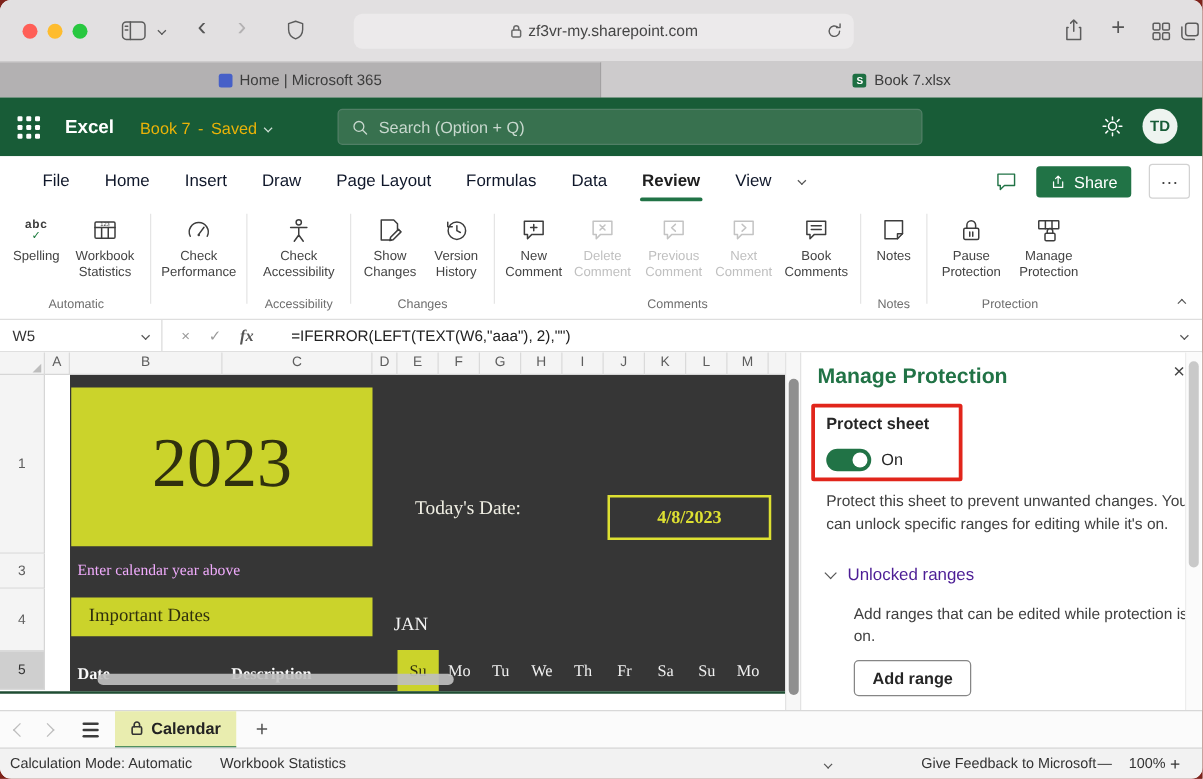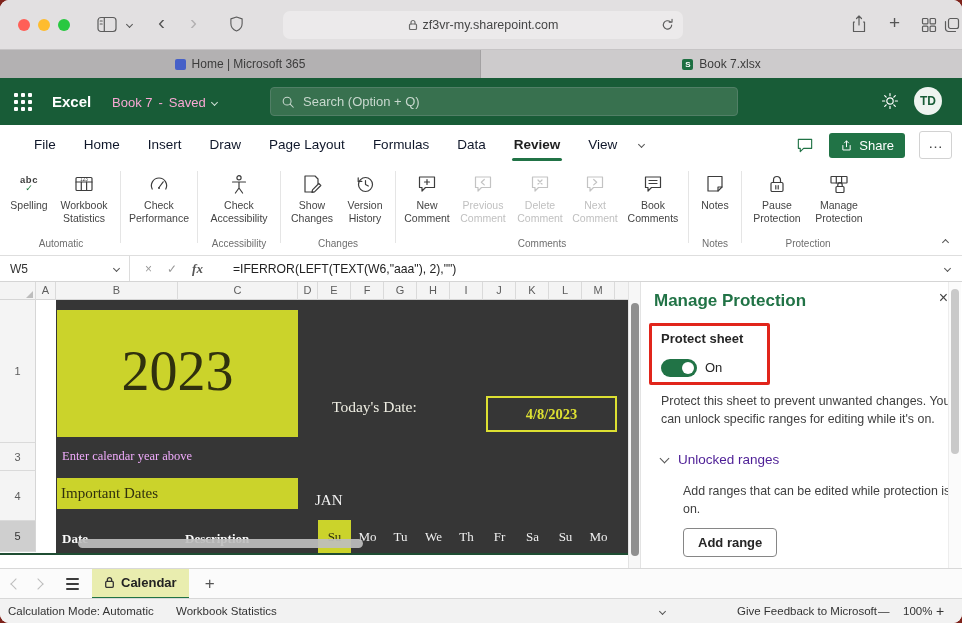--- a/index.html
+++ b/index.html
@@ -34,21 +34,21 @@
 .btab.t2{background:#cdcbcc}
 .fav{width:11px;height:11px;border-radius:2px;display:inline-flex;align-items:center;justify-content:center}
 .fav.m365{background:#4660c8}
 .fav.xl{background:#1d6f42;color:#fff;font-size:8px;font-weight:bold}
 .fav.xl::after{content:"S"}
 
 .xlhead{position:absolute;left:0;top:78px;width:962px;height:47px;background:#185c37;color:#fff}
 .waffle{position:absolute;left:14px;top:15px;display:grid;grid-template-columns:repeat(3,4px);gap:3px}
 .waffle span{width:4px;height:4px;background:#fff;border-radius:1px}
 .xlname{position:absolute;left:52px;top:15px;font-size:15px;font-weight:bold}
-.doc{position:absolute;left:112px;top:17px;display:flex;align-items:center;gap:6px;font-size:13px;color:#f9a8d4}
+.doc{position:absolute;left:112px;top:17px;display:flex;align-items:center;gap:6px;font-size:13px;color:#eab308}
 .xlsearch{position:absolute;left:270px;top:9px;width:468px;height:29px;background:#38714f;border:1px solid #517f66;border-radius:4px;display:flex;align-items:center;padding:0 10px;gap:8px;color:#c8d8ce}
 .xlsearch input{flex:1;background:transparent;border:none;outline:none;color:#dfeae3;font-size:13px;font-family:"Liberation Sans",sans-serif}
 .xlsearch input::placeholder{color:#c8d8ce}
 .gear{position:absolute;left:881px;top:14px;color:#fff}
 .avatar{position:absolute;left:914px;top:9px;width:28px;height:28px;border-radius:50%;background:#eef4f0;color:#185c37;font-size:12px;font-weight:bold;display:flex;align-items:center;justify-content:center}
 
 .rtabs{position:absolute;left:0;top:125px;width:962px;height:38px;background:#fff;display:flex;align-items:center;padding-left:20px}
 .rtab{position:relative;font-size:13.5px;color:#0f172a;padding:10px 14px;cursor:default}
 .rtab.active{color:#1f1f1f;font-weight:bold}
 .rtab.active::after{content:"";position:absolute;left:12px;right:12px;bottom:1px;height:3px;background:#217346;border-radius:2px}
@@ -91,21 +91,21 @@
 .corner::after{content:"";position:absolute;right:2px;bottom:2px;border-left:7px solid transparent;border-bottom:7px solid #bdbdbd}
 .rowheads{position:absolute;left:0;top:18px;width:36px}
 .rh{border-bottom:1px solid #dadada;border-right:1px solid #d6d6d6;background:#f4f4f4;font-size:11px;color:#5d5d5d;text-align:center;display:flex;align-items:center;justify-content:center}
 .rh.sel{background:#cfcfcf;color:#333}
 .gridc{position:absolute;left:36px;top:18px;width:592px;height:253px;background:#fff}
 .dark{position:absolute;left:20px;top:0;width:572px;height:253px;background:#363636;font-family:"Liberation Serif",serif}
 .yearbox{position:absolute;left:1px;top:10px;width:241px;height:127px;background:#cbd32b;color:#30300e;font-size:56px;text-align:center;line-height:122px}
 .todaylbl{position:absolute;left:276px;top:98px;font-size:15.5px;color:#efeee3}
 .datebox{position:absolute;left:430px;top:96px;width:131px;height:36px;border:2px solid #dde032;color:#dde032;font-size:14.5px;font-weight:bold;text-align:center;line-height:32px}
 .hintt{position:absolute;left:6px;top:149px;font-size:12.5px;color:#f0abfc}
-.impbox{position:absolute;left:1px;top:178px;width:241px;height:31px;background:#cbd32b;color:#30300e;font-size:15px;line-height:31px;padding-left:4px}
+.impbox{position:absolute;left:1px;top:178px;width:241px;height:31px;background:#cbd32b;color:#30300e;font-size:15px;line-height:31px;padding-left:14px}
 .month{position:absolute;left:259px;top:192px;font-size:15px;color:#f2f2f2}
 .dayrow{position:absolute;left:262px;top:220px;height:33px;display:flex}
 .dcell{width:33px;height:33px;font-size:13px;color:#f0f0f0;text-align:center;line-height:33px}
 .dcell.on{background:#cbd32b;color:#30300e}
 .dhdr{position:absolute;top:224px;height:29px;line-height:29px;font-size:13px;font-weight:bold;color:#fafafa}
 .hthumb{position:absolute;left:22px;top:239px;width:285px;height:9px;background:rgba(190,190,190,.92);border-radius:5px}
 .freeze{position:absolute;left:0;top:271px;width:628px;height:2px;background:#1f4d33}
 .vscroll{position:absolute;left:628px;top:0;width:12px;height:286px;background:#f7f7f7;border-left:1px solid #e3e3e3}
 .vthumb{position:absolute;left:2px;top:21px;width:8px;height:253px;background:#8f8f8f;border-radius:4px}
 
@@ -365,37 +365,37 @@
       <div class="rbtns">
         <div class="rbtn" style="width:54px">
           <div class="ricon">
             <svg width="22" height="22" viewBox="0 0 22 22">
                   <path d="M3.5 4 h15 v10.5 h-9 L6 18 v-3.5 h-2.5 z"></path>
                   <path d="M11 6.5 v5 M8.5 9 h5"></path>
                 </svg>
           </div>
           <div class="rlabel">New Comment</div>
         </div>
+        <div class="rbtn disabled" style="width:56px">
+          <div class="ricon">
+            <svg width="22" height="22" viewBox="0 0 22 22">
+                  <path d="M3.5 4 h15 v10.5 h-9 L6 18 v-3.5 h-2.5 z"></path>
+                  <path d="M9 7 l4 4 M13 7 l-4 4"></path>
+                </svg>
+          </div>
+          <div class="rlabel">Delete Comment</div>
+        </div>
         <div class="rbtn disabled" style="width:58px">
           <div class="ricon">
             <svg width="22" height="22" viewBox="0 0 22 22">
                   <path d="M3.5 4 h15 v10.5 h-9 L6 18 v-3.5 h-2.5 z"></path>
                   <path d="M12.3 6.5 l-3 2.7 3 2.7"></path>
                 </svg>
           </div>
           <div class="rlabel">Previous Comment</div>
-        </div>
-        <div class="rbtn disabled" style="width:56px">
-          <div class="ricon">
-            <svg width="22" height="22" viewBox="0 0 22 22">
-                  <path d="M3.5 4 h15 v10.5 h-9 L6 18 v-3.5 h-2.5 z"></path>
-                  <path d="M9 7 l4 4 M13 7 l-4 4"></path>
-                </svg>
-          </div>
-          <div class="rlabel">Delete Comment</div>
         </div>
         <div class="rbtn disabled" style="width:54px">
           <div class="ricon">
             <svg width="22" height="22" viewBox="0 0 22 22">
                   <path d="M3.5 4 h15 v10.5 h-9 L6 18 v-3.5 h-2.5 z"></path>
                   <path d="M9.7 6.5 l3 2.7 -3 2.7"></path>
                 </svg>
           </div>
           <div class="rlabel">Next Comment</div>
         </div>

